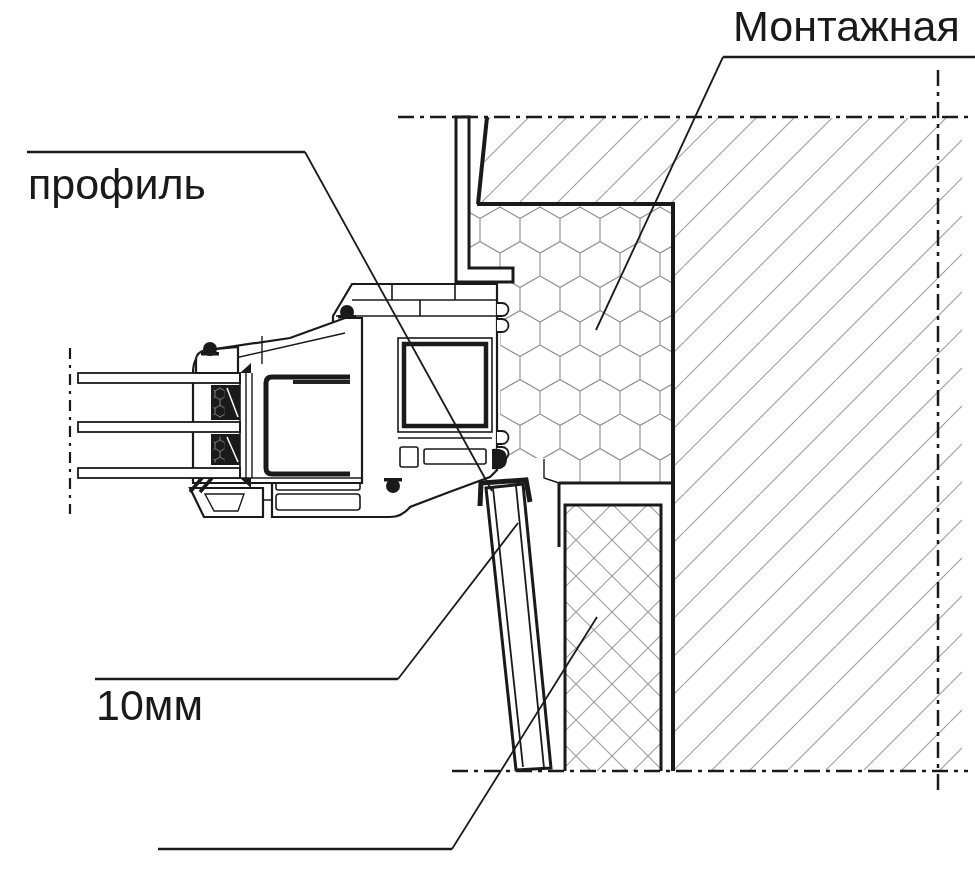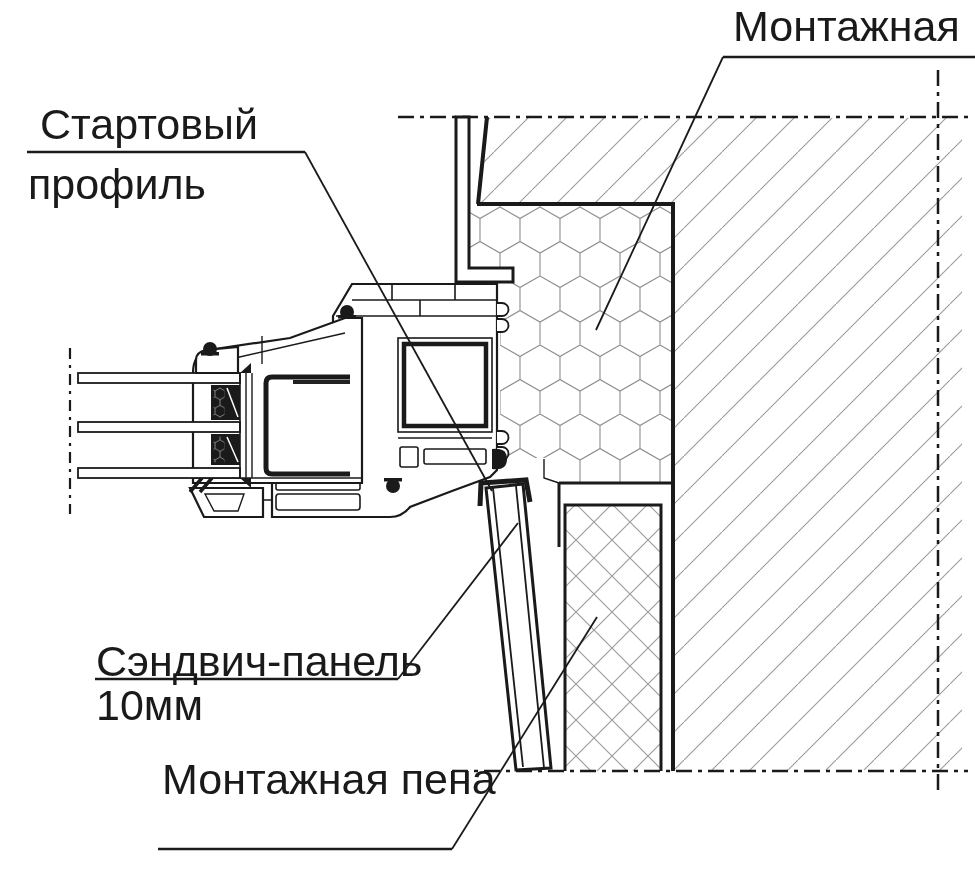--- a/index.html
+++ b/index.html
@@ -175,21 +175,18 @@
     <path class="ld" d="M398,679 L518,523"></path>
   </g>
   <g>
     <path class="ul" d="M158,849 H452"></path>
     <path class="ld" d="M452,849 L597,617"></path>
   </g>
 </svg>
 
 <div class="lbl" style="left:733px;top:5px">Монтажная</div>
 
-<div class="lbl" style="left:40px;top:103px">Стартовый</div>
 <div class="lbl" style="left:28px;top:163px">профиль</div>
 
-<div class="lbl" style="left:96px;top:640px">Сэндвич-панель</div>
 <div class="lbl" style="left:96px;top:684px">10мм</div>
 
-<div class="lbl" style="left:162px;top:758px">Монтажная пена</div>
 
 </div>
 
 </body></html>

